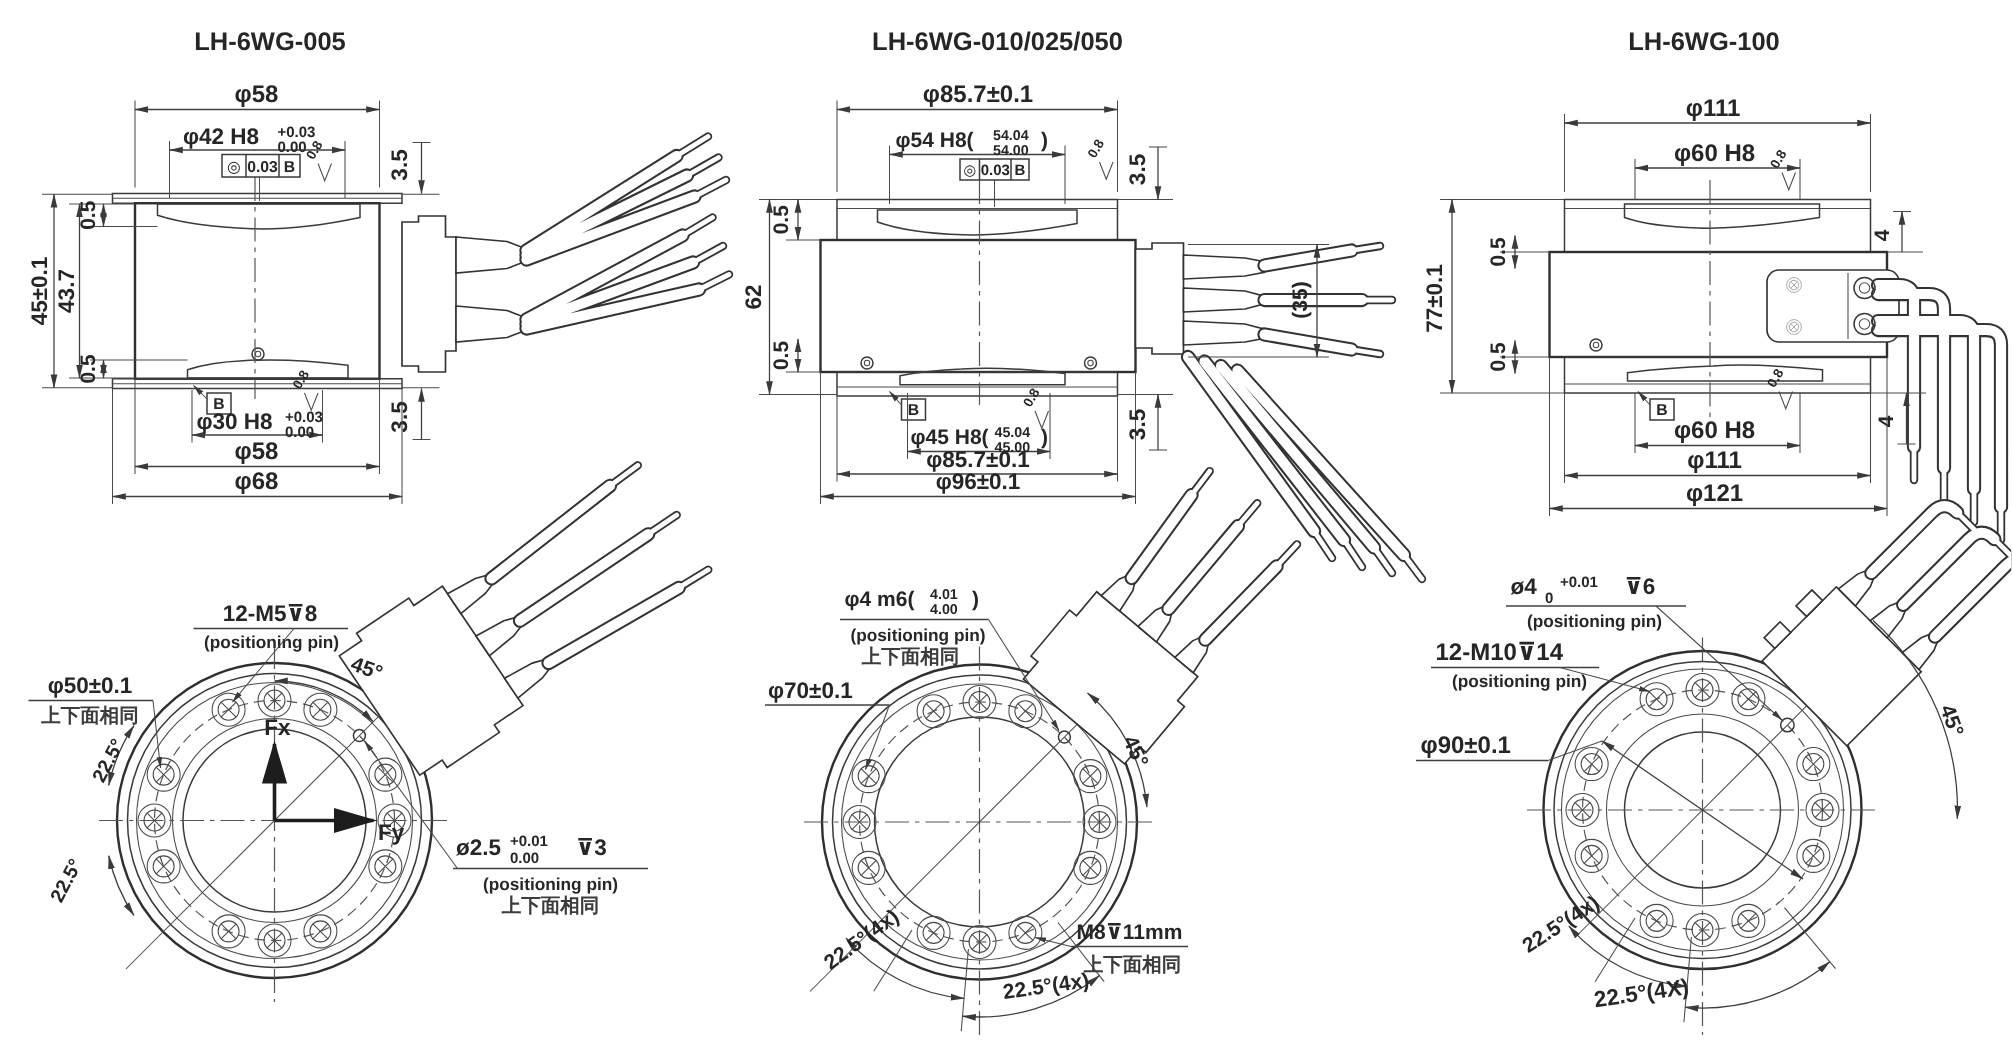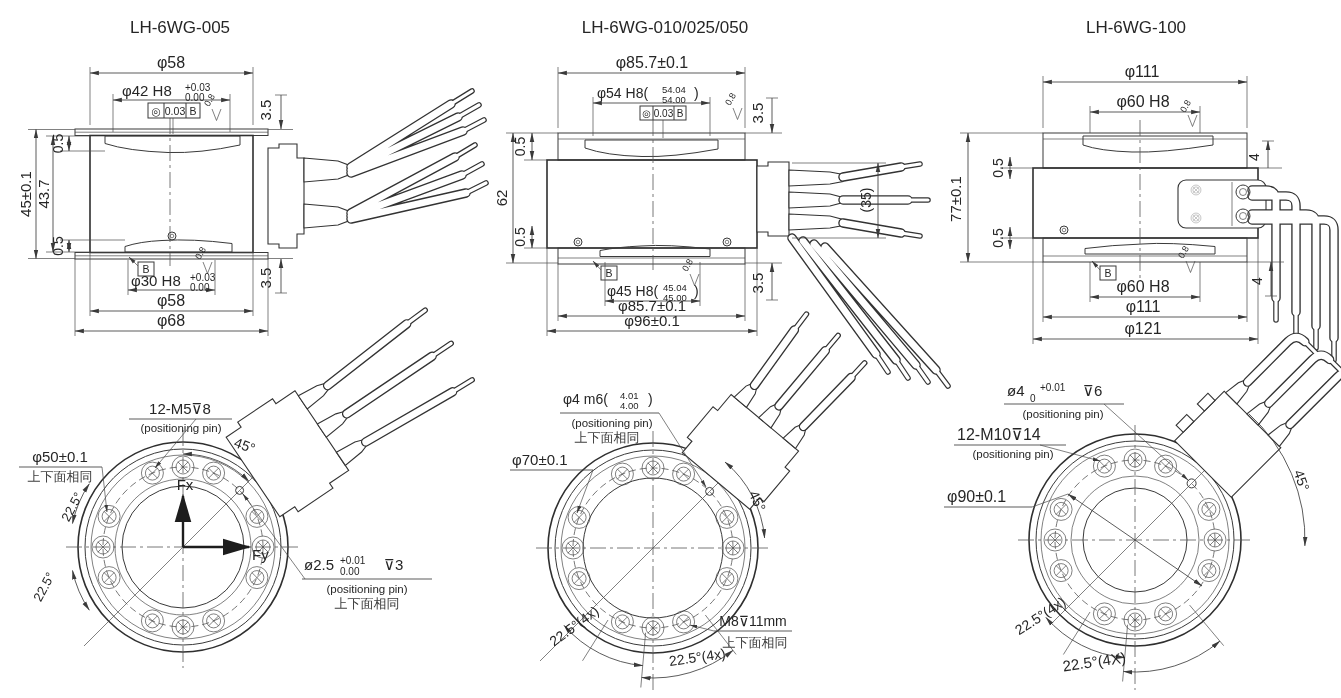--- a/index.html
+++ b/index.html
@@ -1,16 +1,16 @@
 <!DOCTYPE html>
 <html><head>
 <meta charset="utf-8">
 <style>
   html,body{margin:0;padding:0;background:#fff;}
-  .canvas{position:relative;width:1341px;height:698px;background:#ffffff;overflow:hidden;}
+  .canvas{position:relative;width:1341px;height:698px;background:#ffffff;overflow:hidden;font-weight:bold;}
   svg text{font-family:"Liberation Sans","DejaVu Sans",sans-serif;fill:#262626;}
   .tt{font-size:17px;}
   .d{font-size:15px;}
   .d2{font-size:16px;}
   .d3{font-size:14px;}
   .sm{font-size:10px;}
   .sm2{font-size:9.5px;}
   .nt{font-size:11.5px;}
   .cjk{font-size:13px;fill:#3c3c3c;}
   .fcf{font-size:10.5px;}

